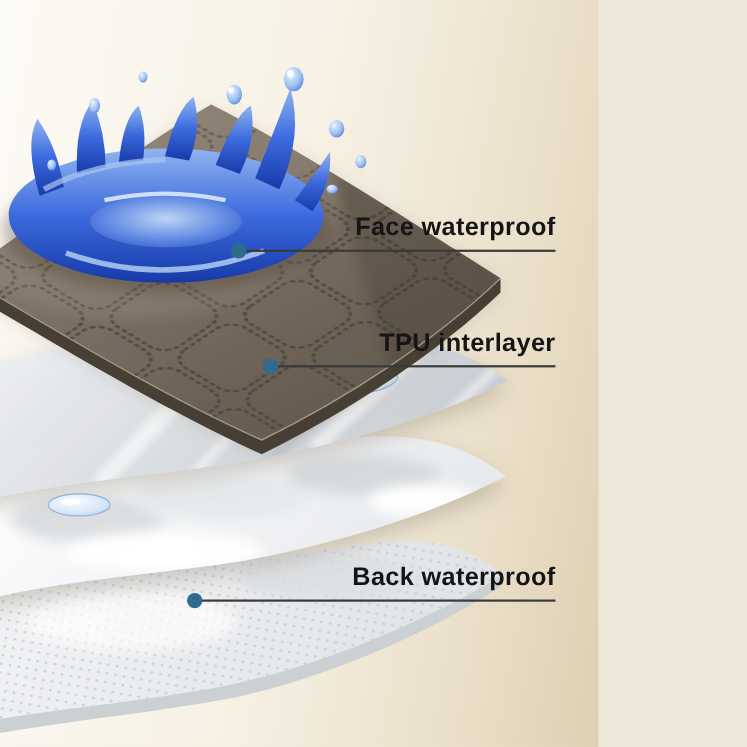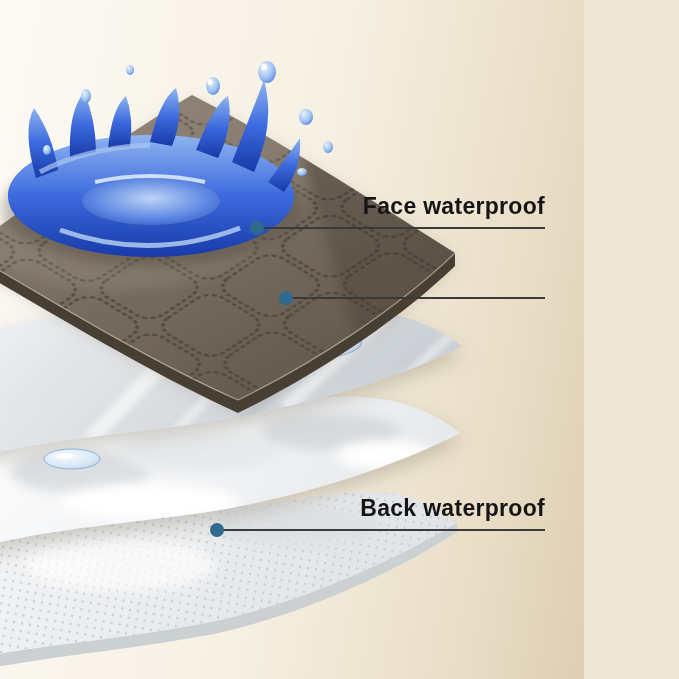--- a/index.html
+++ b/index.html
@@ -1,35 +1,34 @@
 <!DOCTYPE html>
 <html><head>
 <meta charset="utf-8">
 <style>
   html,body{margin:0;padding:0;background:#efe8d8;}
   .canvas{
     position:relative;width:544px;height:679px;overflow:hidden;
     background:linear-gradient(100deg,#fcfaf5 0%,#f7f1e4 48%,#e9ddc6 82%,#ddcfb2 100%);
     font-family:"Liberation Sans",sans-serif;
-    padding-left:40px;
   }
   .illustration{position:absolute;inset:0;width:679px;height:679px;display:block;}
   .callout{position:absolute;right:39px;border-bottom:2px solid #3a3a3a;}
   .callout-text{
     font-size:23px;font-weight:600;color:#151515;text-align:right;
     line-height:29px;margin-bottom:6px;letter-spacing:0.3px;white-space:nowrap;
   }
   .callout-dot{
     position:absolute;left:-6px;bottom:-8px;width:14px;height:14px;border-radius:50%;
     background:#2e6b8d;
   }
   .c1{top:192px;width:289px;}
   .c2{top:297px;width:260px;}
   .c3{top:400px;width:261px;}
-  .c4{top:494px;width:329px;}
+  .c4{top:510px;width:329px;}
 </style>
 </head>
 <body>
 
 <div class="canvas">
 
   <svg class="illustration" viewBox="0 0 679 679" xmlns="http://www.w3.org/2000/svg">
     <defs>
       <linearGradient id="gBack" x1="0" y1="0" x2="1" y2="0.3">
         <stop offset="0" stop-color="#f4f5f6"></stop>
@@ -176,20 +175,21 @@
       </g>
     </g>
   </svg>
 
   <div class="callout c1">
     <div class="callout-text">Face waterproof</div>
     <div class="callout-dot"></div>
   </div>
 
   <div class="callout c2">
+    <div class="callout-text">TPU interlayer</div>
     <div class="callout-dot"></div>
   </div>
 
 
   <div class="callout c4">
     <div class="callout-text">Back waterproof</div>
     <div class="callout-dot"></div>
   </div>
 
 </div>

